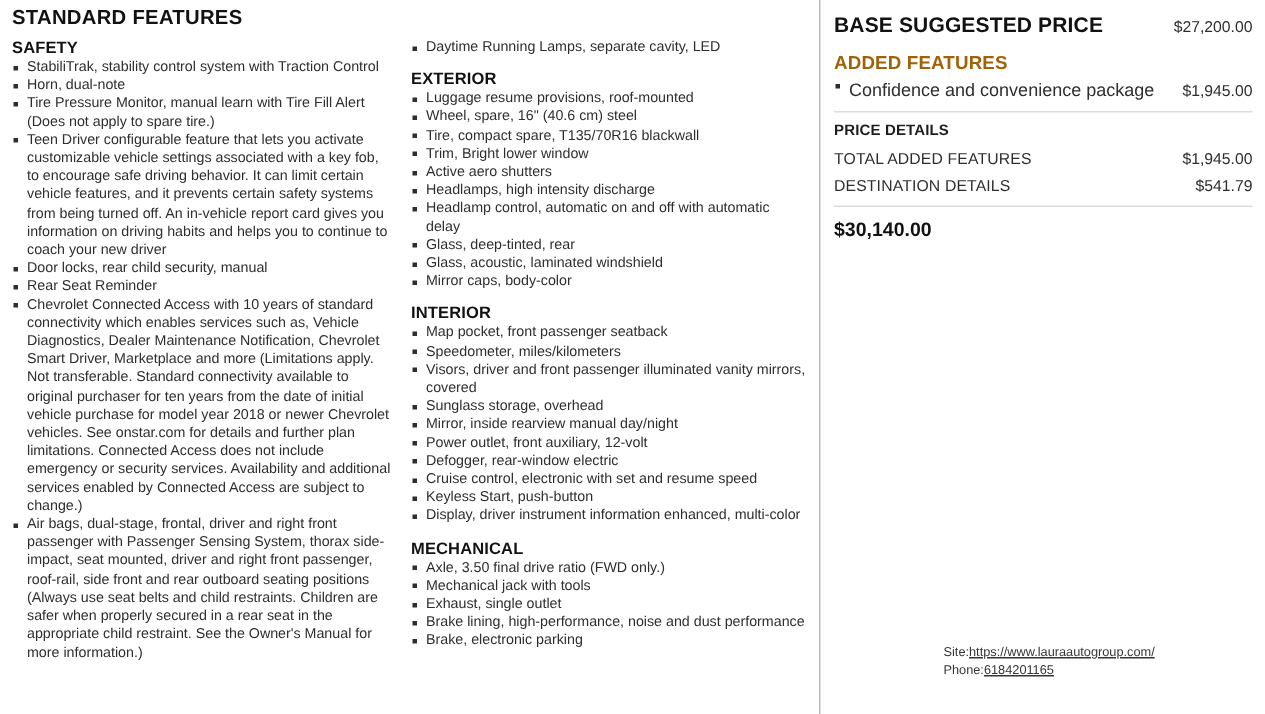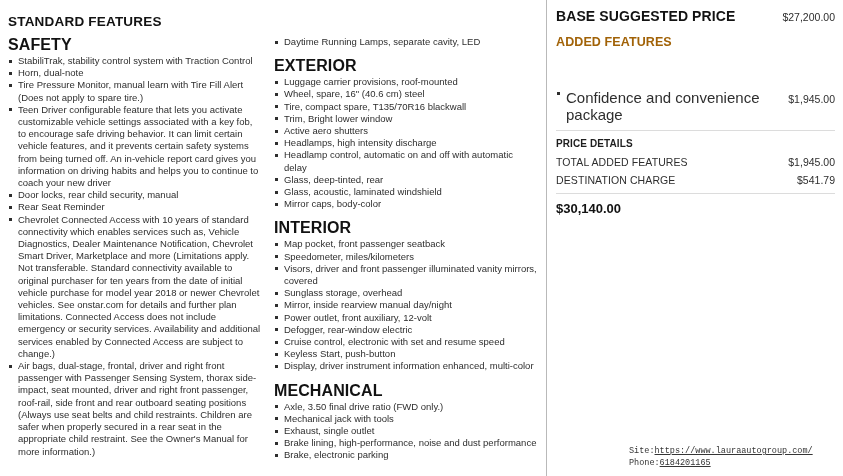--- a/index.html
+++ b/index.html
@@ -5,54 +5,54 @@
   html,body { margin:0; padding:0; background:#fff; }
   body {
     width:843px; height:476px; overflow:hidden;
     font-family:"Liberation Sans", sans-serif;
     color:#2e2e2e;
     -webkit-font-smoothing:antialiased;
   }
   .screen { display:flex; width:843px; height:476px; background:#fff; }
 
   
-  .left { flex:1 1 auto; padding:14px 0 0 8px; box-sizing:border-box; overflow:hidden; }
+  .left { flex:1 1 auto; padding:4px 0 0 8px; box-sizing:border-box; overflow:hidden; }
   .title { font-size:13.5px; font-weight:bold; color:#121212; letter-spacing:0.2px; margin:0 0 7px 0; }
   .cols { display:flex; gap:13px; }
   .col { box-sizing:border-box; }
   .col-1 { width:253px; }
   .col-2 { width:263px; }
-  .sec-heading { font-size:16px; font-weight:bold; color:#121212; margin:0 0 1px 0; letter-spacing:0.1px; }
+  .sec-heading { font-size:11px; font-weight:bold; color:#121212; margin:0 0 1px 0; letter-spacing:0.1px; }
   .feature-list { list-style:none; margin:0; padding:0; }
   .feature-list + .sec-heading { margin-top:9px; }
   .feature-item { position:relative; padding-left:10px; font-size:9.5px; line-height:12.2px; color:#2e2e2e; }
   .feature-item::before { content:""; position:absolute; left:1px; top:4.6px; width:3px; height:3px; background:#2e2e2e; }
 
   
   .divider { width:1px; background:#b9b9b9; flex:0 0 auto; }
 
   
   .right { width:296px; flex:0 0 auto; padding:7px 8px 0 9px; box-sizing:border-box; position:relative; }
   .price-row { display:flex; justify-content:space-between; align-items:baseline; }
   .row-base { margin:1px 0 11px 0; }
   .base-label { font-size:14px; font-weight:bold; color:#121212; letter-spacing:0.1px; }
   .money { font-size:10.5px; color:#2e2e2e; }
   .added-heading { font-size:12.5px; font-weight:bold; color:#a16207; margin:0 0 4px 0; letter-spacing:0.1px; }
   .added-item { margin:0 0 2px 0; }
-  .added-item-label { position:relative; padding-left:10px; font-size:15px; color:#2e2e2e;margin-top:36px; }
+  .added-item-label { position:relative; padding-left:10px; font-size:12px; color:#2e2e2e; }
   .added-item-label::before { content:""; position:absolute; left:1px; top:3.4px; width:3px; height:3px; background:#2e2e2e; }
   .sep { border:0; border-top:1px solid #dcdcdc; margin:7px 0; }
   .details-heading { font-size:10px; font-weight:bold; color:#1e1e1e; margin:0 0 7px 0; letter-spacing:0.1px; }
   .detail-row { margin:0 0 6px 0; }
   .detail-label { font-size:10.5px; color:#2e2e2e; letter-spacing:0.1px; }
   .row-total { margin-top:3px; }
   .total-label { font-size:13.5px; font-weight:bold; color:#121212; letter-spacing:0.2px; }
   .total-value { font-size:13px; font-weight:bold; color:#121212;text-align:right; }
 
-  .footer { position:absolute; left:82px; bottom:7px; font-size:8.5px; line-height:11.5px; color:#353535;font-family:Liberation Mono, monospace; }
+  .footer { position:absolute; left:82px; bottom:24px; font-size:8.5px; line-height:11.5px; color:#353535; }
   .footer a { color:#353535; text-decoration:underline; cursor:pointer; }
 </style>
 </head>
 <body>
 
 <div class="screen">
 
   <div class="left">
     <h1 class="title">STANDARD FEATURES</h1>
     <div class="cols">
@@ -68,21 +68,21 @@
             <li class="feature-item">Chevrolet Connected Access with 10 years of standard connectivity which enables services such as, Vehicle Diagnostics, Dealer Maintenance Notification, Chevrolet Smart Driver, Marketplace and more (Limitations apply. Not transferable. Standard connectivity available to original purchaser for ten years from the date of initial vehicle purchase for model year 2018 or newer Chevrolet vehicles. See onstar.com for details and further plan limitations. Connected Access does not include emergency or security services. Availability and additional services enabled by Connected Access are subject to change.)</li>
             <li class="feature-item">Air bags, dual-stage, frontal, driver and right front passenger with Passenger Sensing System, thorax side-impact, seat mounted, driver and right front passenger, roof-rail, side front and rear outboard seating positions (Always use seat belts and child restraints. Children are safer when properly secured in a rear seat in the appropriate child restraint. See the Owner's Manual for more information.)</li>
           </ul>
         </div>
         <div class="col col-2">
           <ul class="feature-list">
             <li class="feature-item">Daytime Running Lamps, separate cavity, LED</li>
           </ul>
           <div class="sec-heading">EXTERIOR</div>
           <ul class="feature-list">
-            <li class="feature-item">Luggage carrier provisions, roof-mounted</li>
+            <li class="feature-item">Luggage resume provisions, roof-mounted</li>
             <li class="feature-item">Wheel, spare, 16" (40.6 cm) steel</li>
             <li class="feature-item">Tire, compact spare, T135/70R16 blackwall</li>
             <li class="feature-item">Trim, Bright lower window</li>
             <li class="feature-item">Active aero shutters</li>
             <li class="feature-item">Headlamps, high intensity discharge</li>
             <li class="feature-item">Headlamp control, automatic on and off with automatic delay</li>
             <li class="feature-item">Glass, deep-tinted, rear</li>
             <li class="feature-item">Glass, acoustic, laminated windshield</li>
             <li class="feature-item">Mirror caps, body-color</li>
           </ul>
@@ -130,21 +130,21 @@
     <hr class="sep">
 
     <h3 class="details-heading">PRICE DETAILS</h3>
 
     <div class="price-row detail-row">
       <span class="detail-label">TOTAL ADDED FEATURES</span>
       <span class="money">$1,945.00</span>
     </div>
 
     <div class="price-row detail-row">
-      <span class="detail-label">DESTINATION CHARGE</span>
+      <span class="detail-label">DESTINATION DETAILS</span>
       <span class="money">$541.79</span>
     </div>
 
     <hr class="sep">
 
     <div class="price-row row-total">
       <span class="total-value">$30,140.00</span>
     </div>
 
     <div class="footer">

